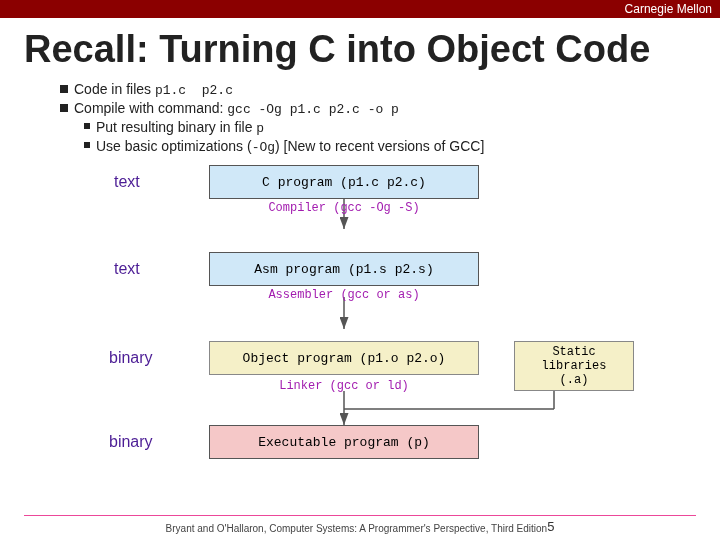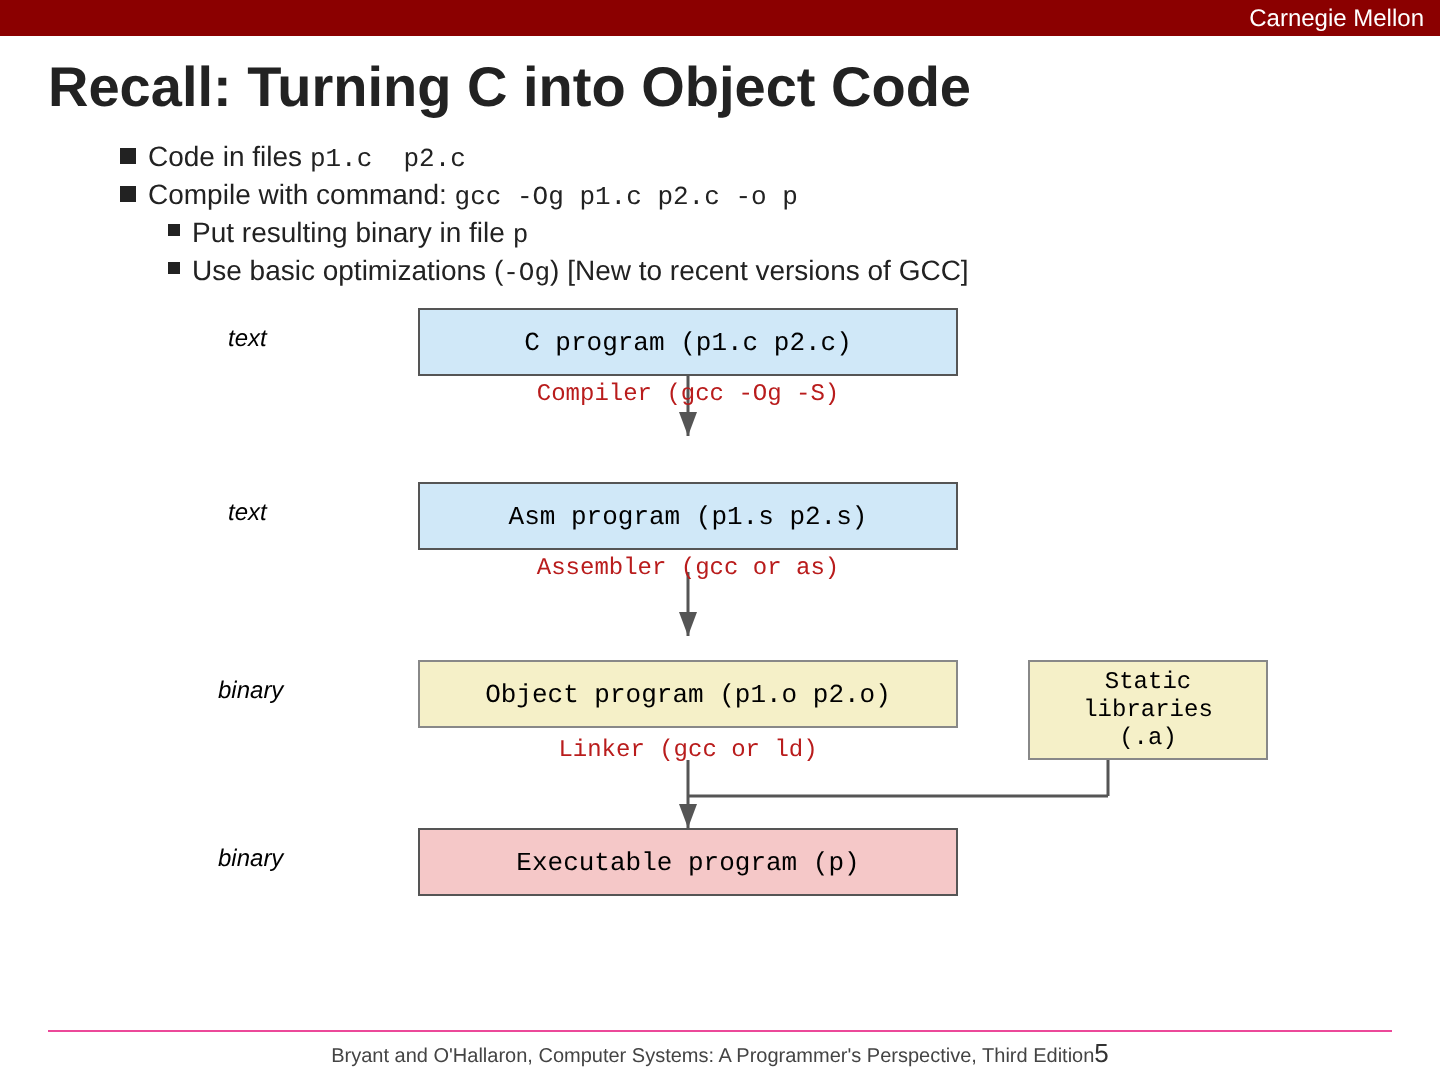--- a/index.html
+++ b/index.html
@@ -20,21 +20,21 @@
       padding: 2px 8px;
       font-size: 12px;
       font-family: Arial, sans-serif;
     }
 
     .main-content {
       padding: 10px 24px 8px 24px;
     }
 
     .slide-title {
-      font-size: 28px;
+      font-size: 38px;
       font-weight: bold;
       color: #222;
       margin-bottom: 10px;
       font-family: Arial, sans-serif;
     }
 
     .bullets {
       font-size: 14px;
       font-family: Arial, sans-serif;
       color: #222;
@@ -111,30 +111,29 @@
     }
 
     .box-red {
       background: #f5c8c8;
       border-color: #555;
     }
 
     .label-text {
       position: absolute;
       font-family: Arial, sans-serif;
-      font-style: italic;
-      font-size: 12px;
-      color: #000000;
+      font-size: 16px;
+      color: #4c1d95;
     }
 
     .compiler-label {
       position: absolute;
       font-family: 'Courier New', monospace;
       font-size: 12px;
-      color: #b91c1c;
+      color: #a21caf;
     }
 
     
     .diagram-svg {
       position: absolute;
       top: 0;
       left: 0;
       width: 100%;
       height: 100%;
       pointer-events: none;

